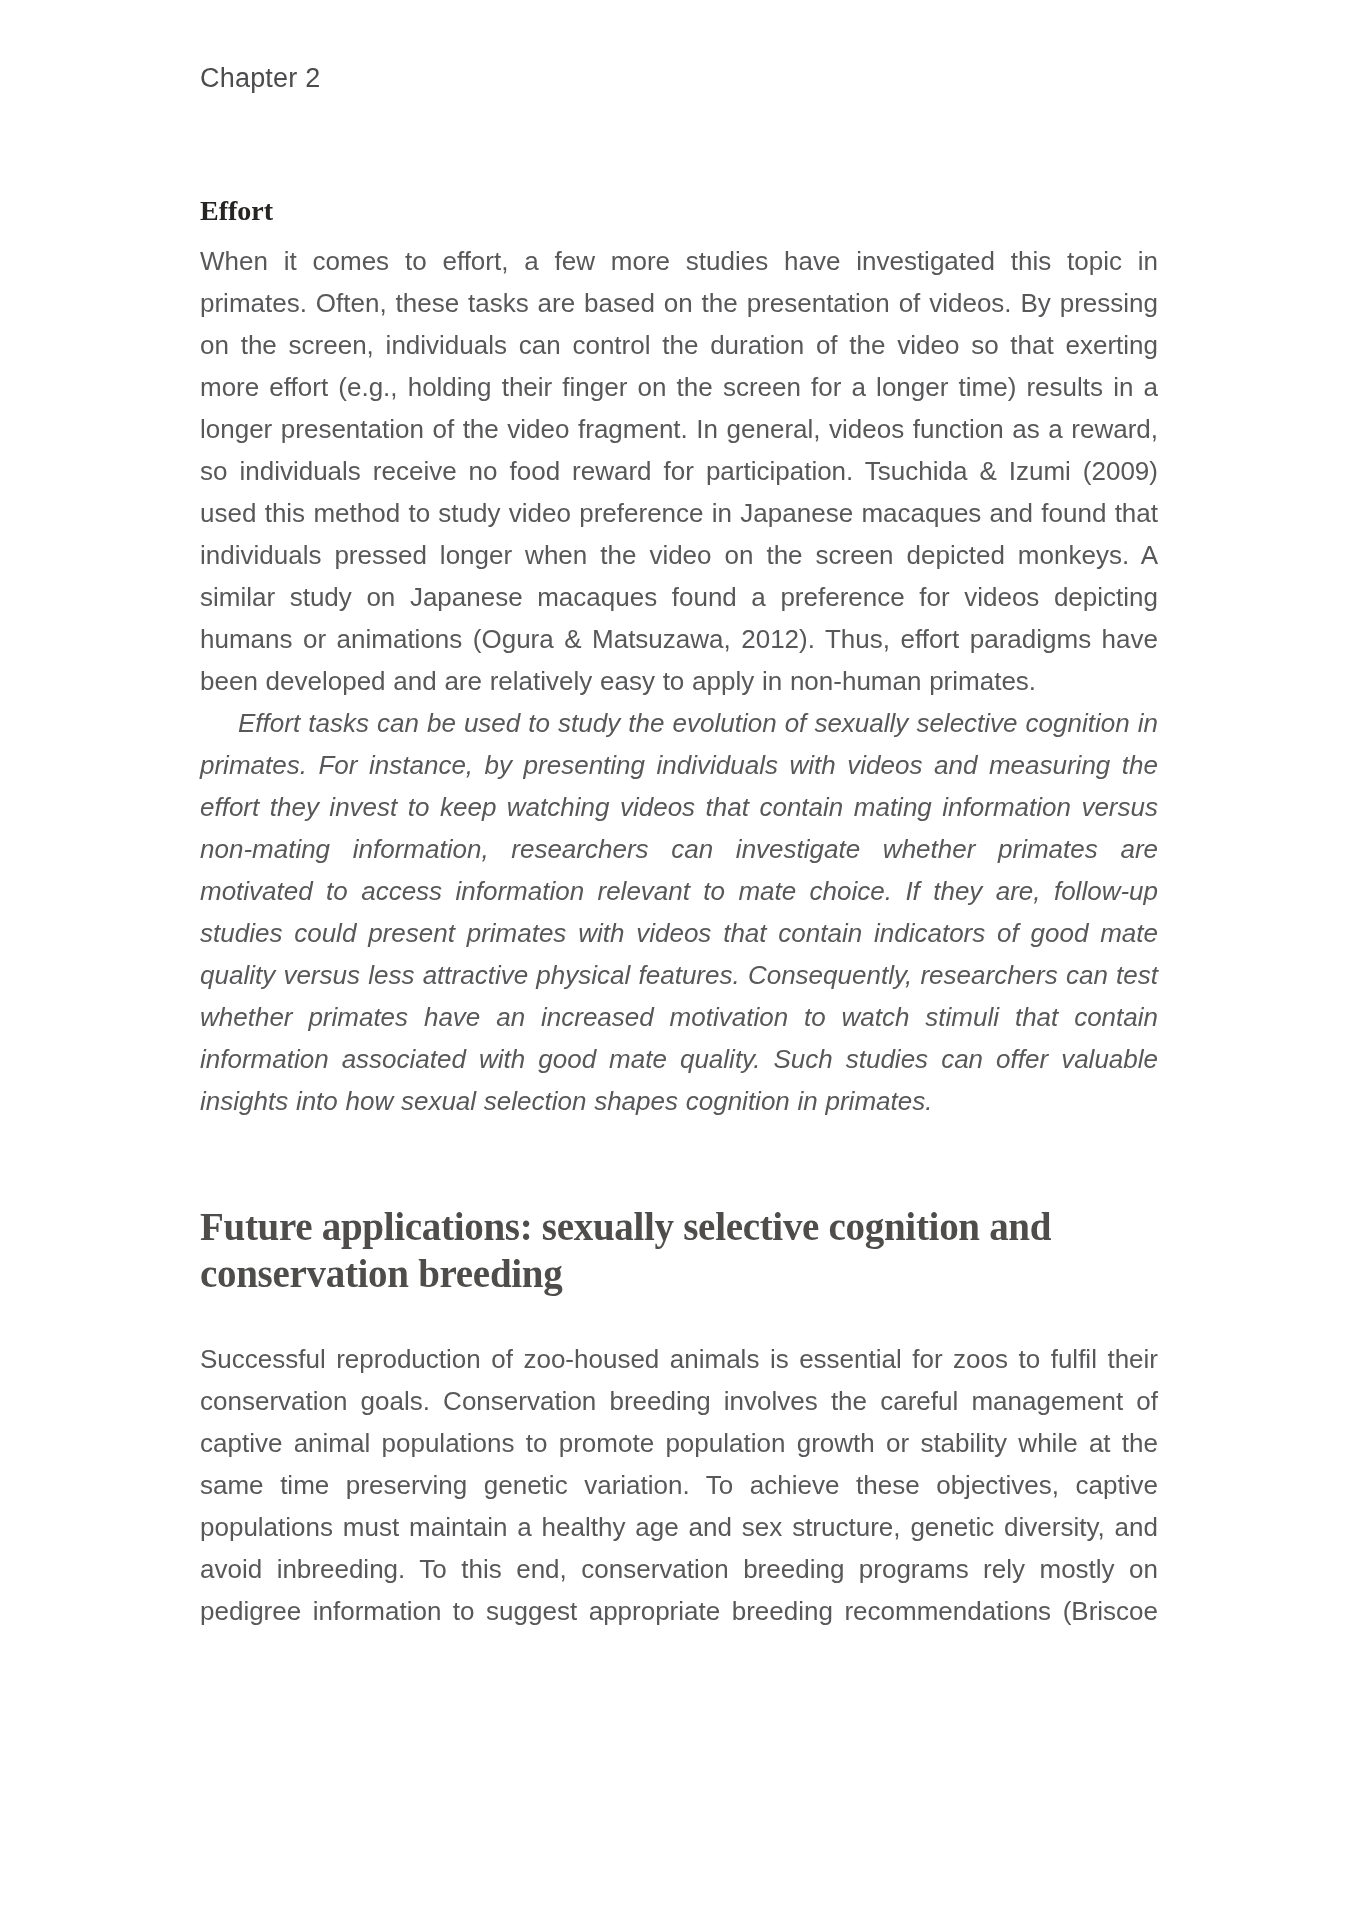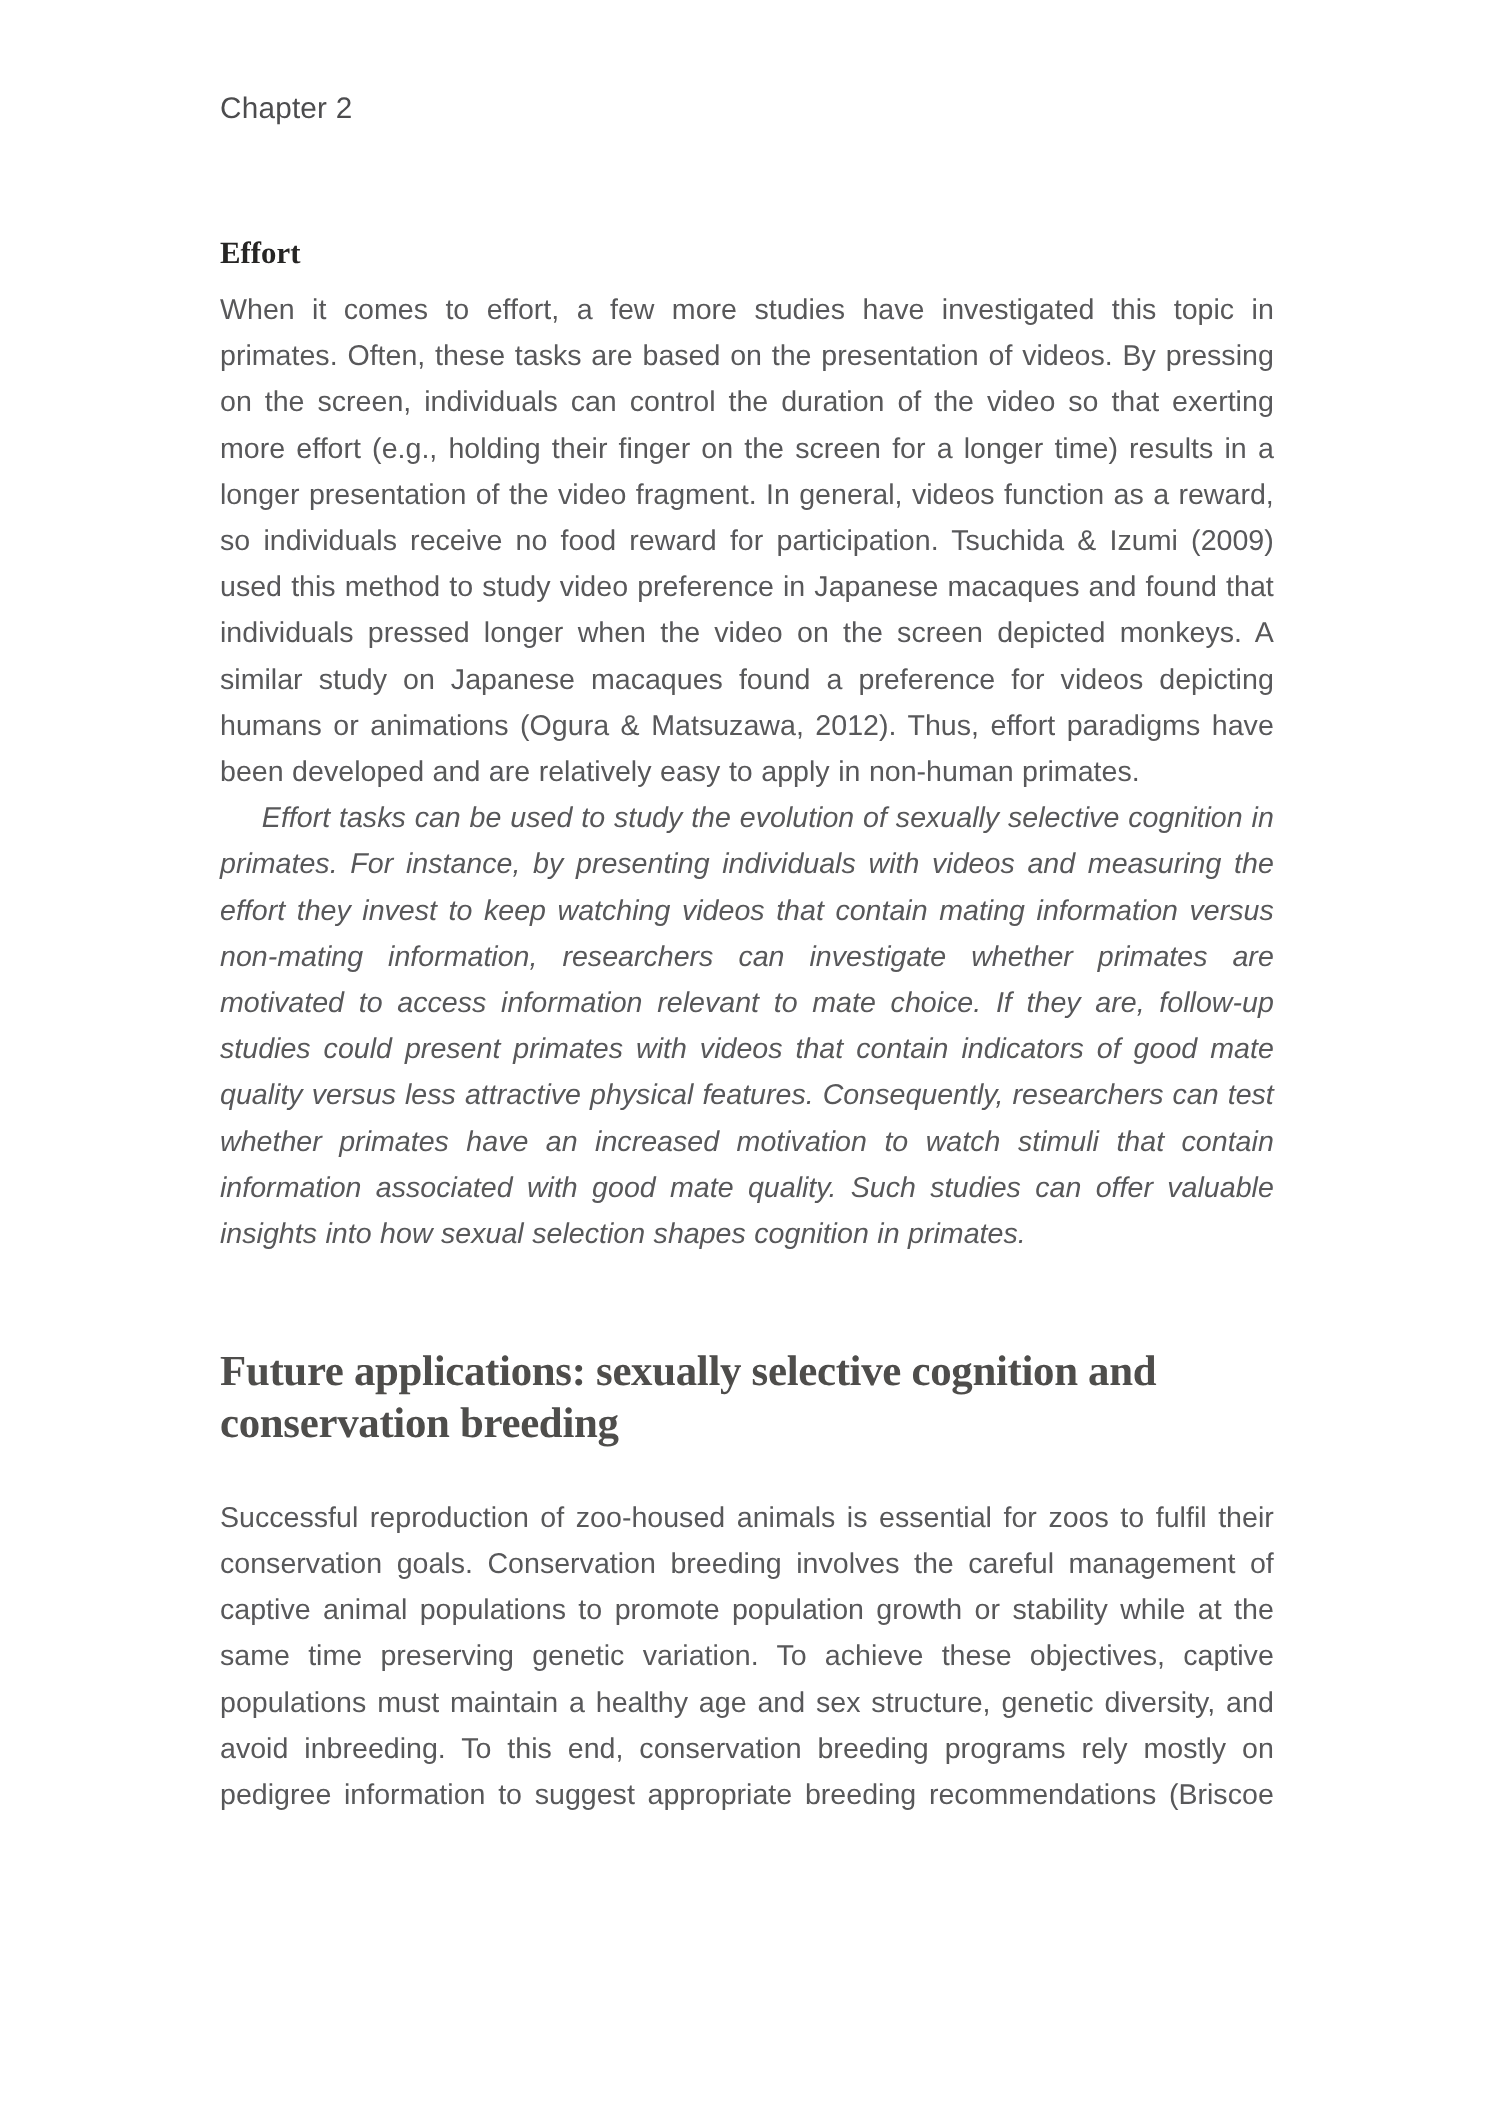--- a/index.html
+++ b/index.html
@@ -4,21 +4,20 @@
 <style>
   * { margin: 0; padding: 0; box-sizing: border-box; }
   html, body { background: #ffffff; }
   .page {
     position: relative;
     width: 1358px;
     height: 1637px;
     background: #ffffff;
     overflow: hidden;
     font-family: "Liberation Sans", sans-serif;
-    margin-top: 20px;
   }
   .chapter-header {
     position: absolute;
     left: 200px;
     top: 62px;
     font-size: 27px;
     line-height: 32px;
     color: #4c4c4e;
     letter-spacing: 0.2px;
   }

